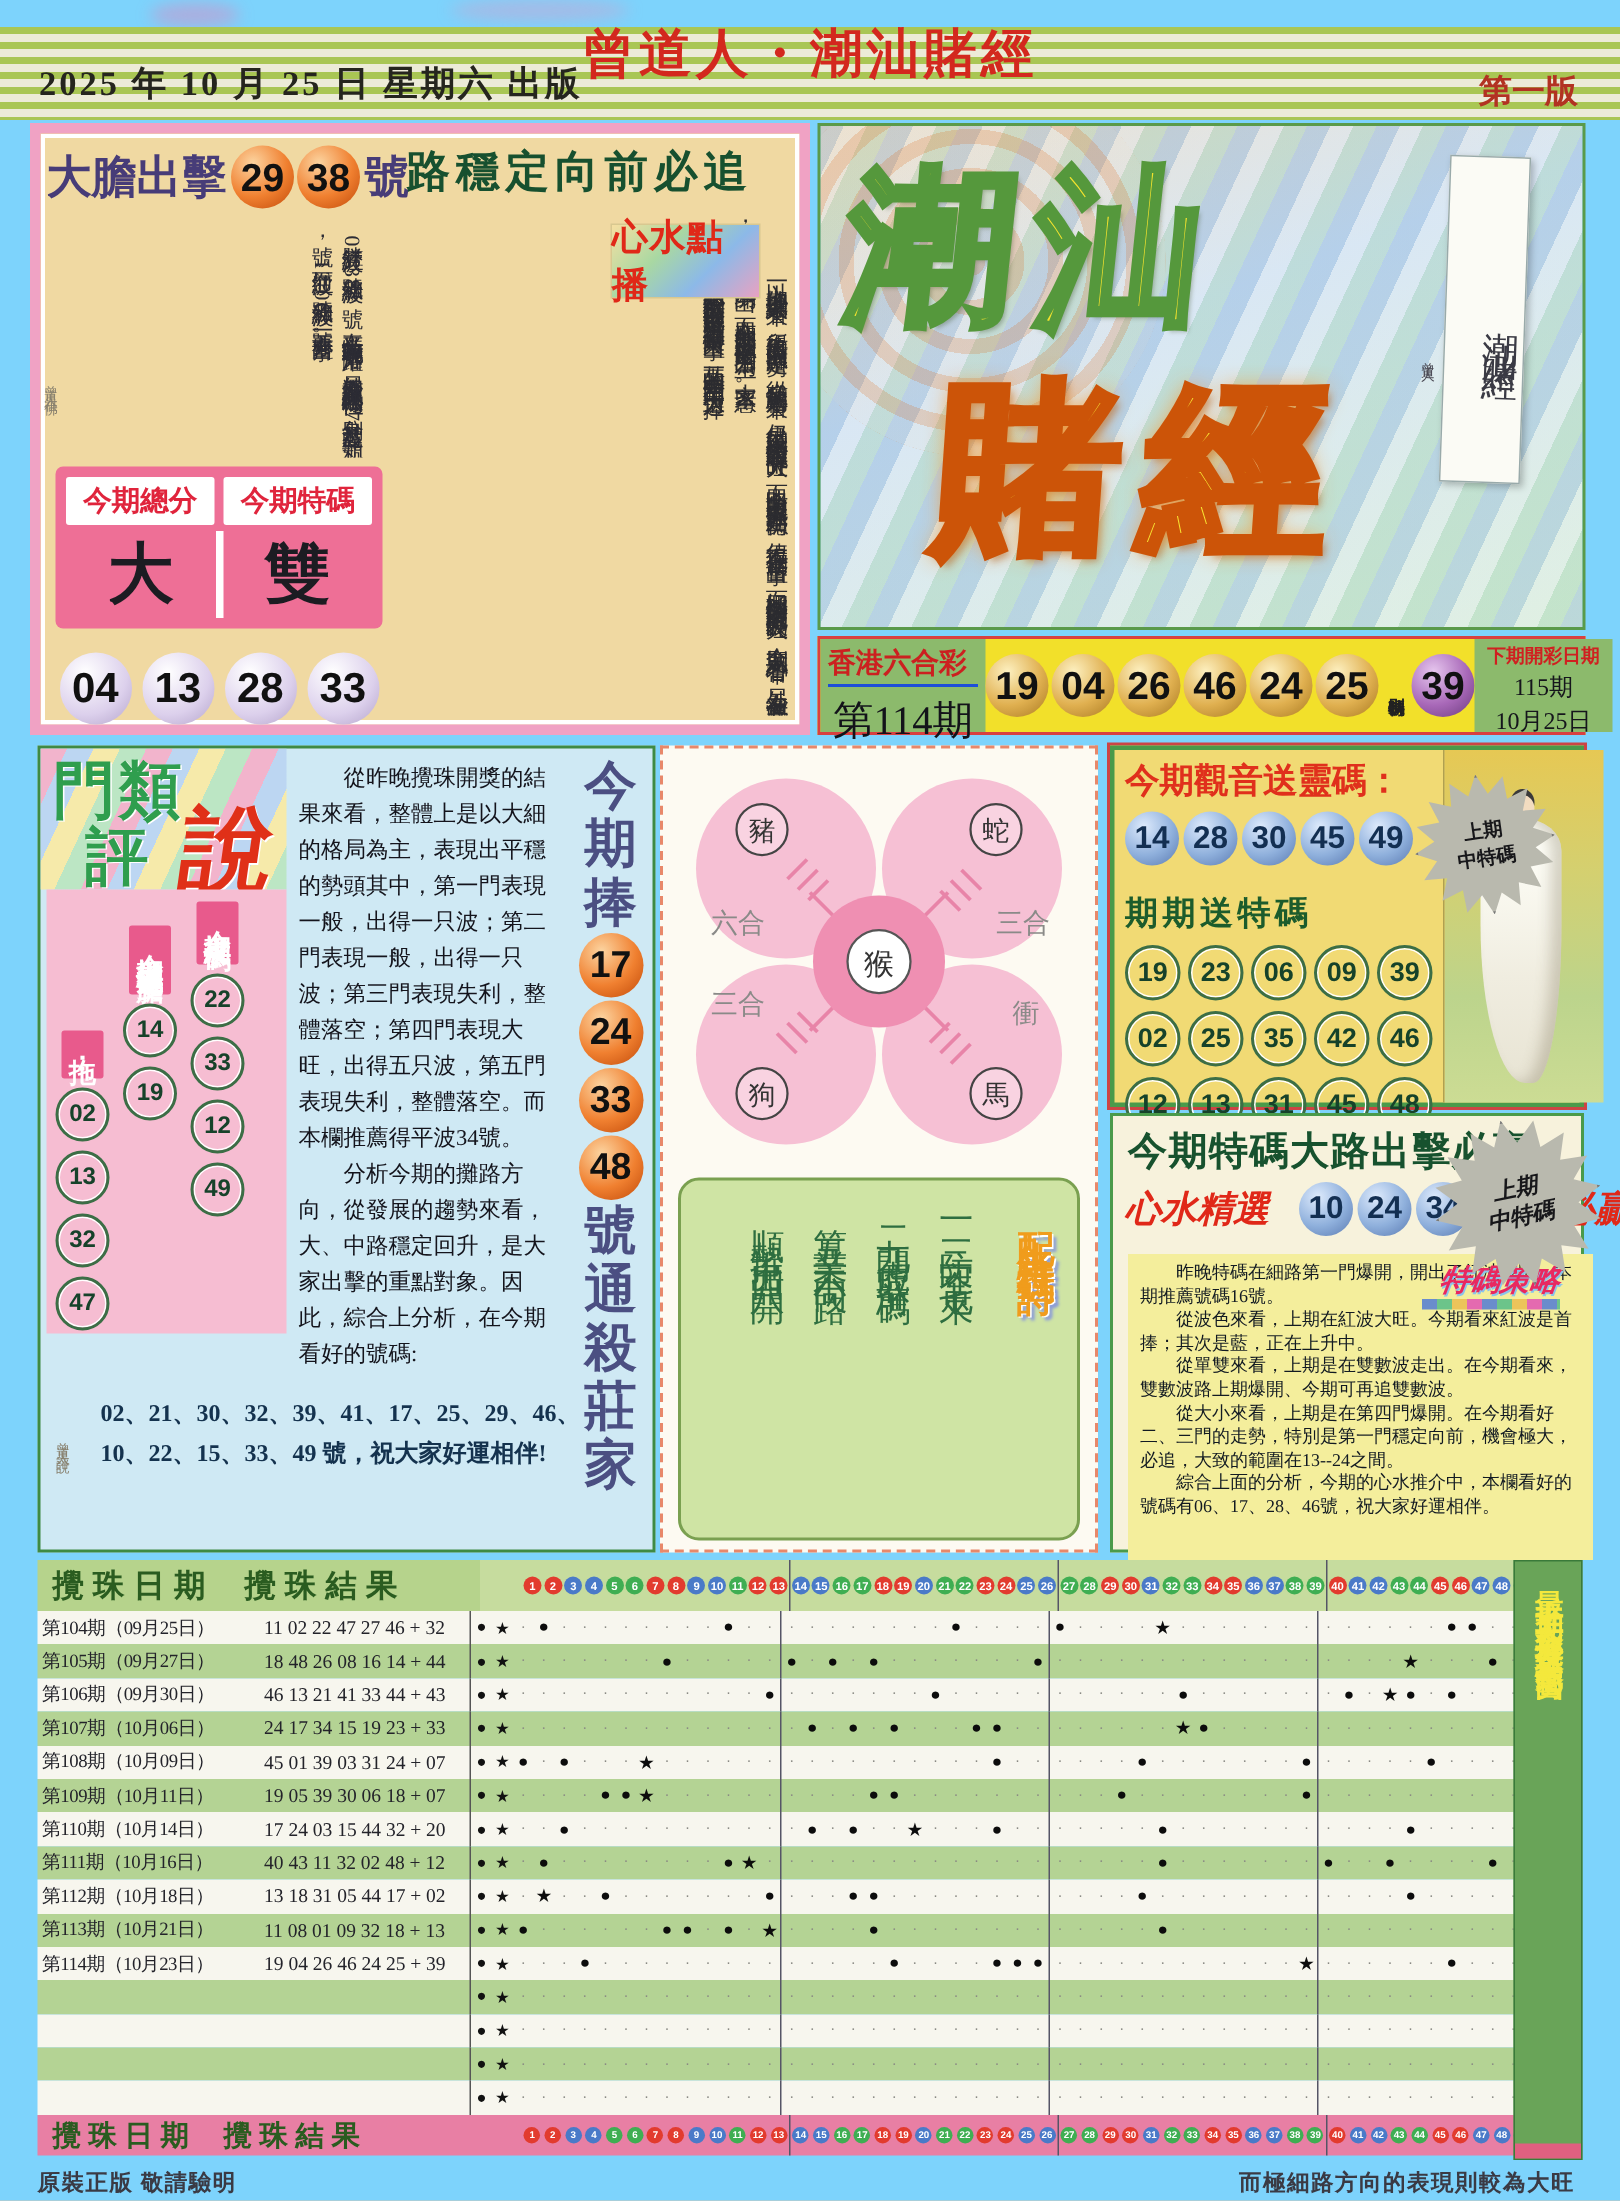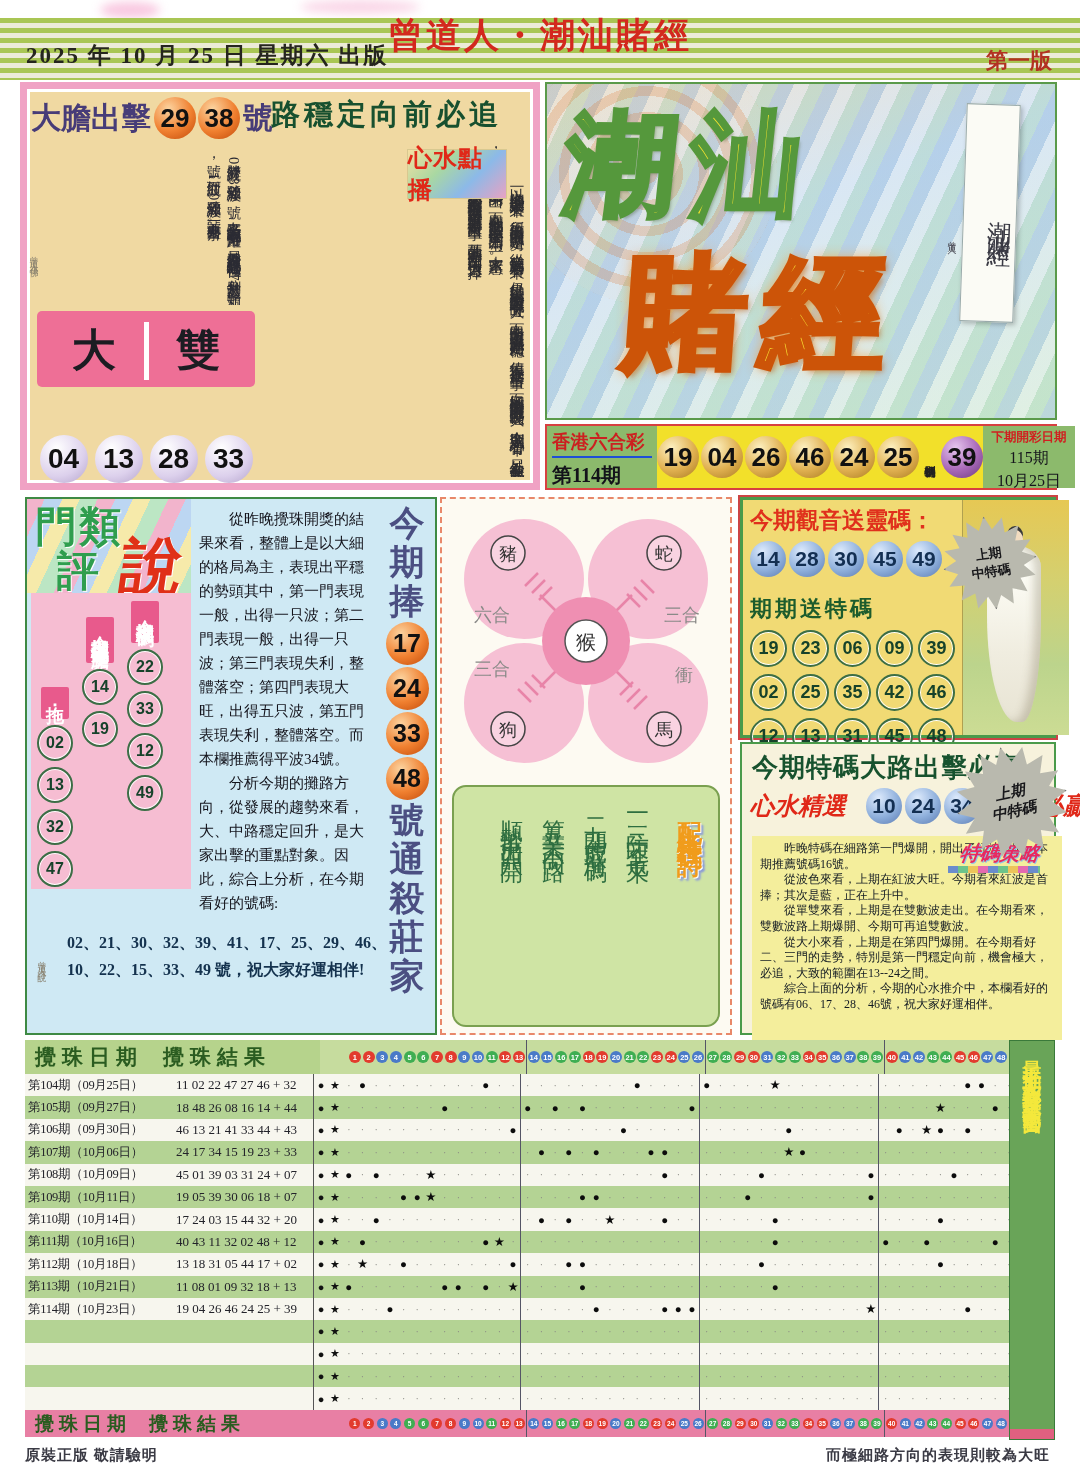--- a/index.html
+++ b/index.html
@@ -1,16 +1,16 @@
 <!DOCTYPE html>
 <html><head>
 <meta charset="utf-8">
 <style>
   html,body{margin:0;padding:0;background:#c9c9c0;}
-  #page{position:relative;width:1080px;height:1467px;background:#ffffff;overflow:hidden;font-family:"Liberation Sans",sans-serif;}
+  #page{position:relative;width:1080px;height:1467px;background:#7dd3fc;overflow:hidden;font-family:"Liberation Sans",sans-serif;}
   .abs{position:absolute;box-sizing:border-box;}
   .serif{font-family:"Liberation Serif",serif;}
   .vert{writing-mode:vertical-rl;}
   .ball{border-radius:50%;display:inline-flex;align-items:center;justify-content:center;font-weight:bold;color:#111;flex:none;}
   .ball.gold{background:radial-gradient(circle at 35% 28%,#fdf0c0,#e0b050 55%,#a87820);}
   .ball.purple{background:radial-gradient(circle at 35% 28%,#e6c6ee,#a868b8 55%,#6a3a7c);}
   .ball.orange{background:radial-gradient(circle at 35% 28%,#fcd4a0,#f08030 55%,#c04808);}
   .ball.blue{background:radial-gradient(circle at 35% 28%,#ddeafc,#8fb0dc 55%,#5878b0);color:#132f52;}
   .ball.lav{background:radial-gradient(circle at 35% 28%,#ffffff,#dcd0ec 60%,#b2a2ca);}
   .ring{border-radius:50%;border:2px solid #3c6e46;color:#16422a;display:inline-flex;align-items:center;justify-content:center;font-weight:bold;box-shadow:inset 0 0 0 1px #fff;flex:none;}
@@ -42,21 +42,21 @@
     linear-gradient(160deg,#e9d9c1,#cfe0f0 40%,#d8ecd8);}
   .swirl{left:-30px;top:-40px;width:260px;height:260px;border-radius:50%;background:repeating-radial-gradient(circle at 50% 50%,rgba(225,130,60,.45) 0 10px,rgba(240,220,190,.15) 10px 26px);opacity:.6;}
   .m1{left:18px;top:6px;font-size:112px;font-weight:bold;color:#f2e22e;-webkit-text-stroke:4px #55983c;letter-spacing:14px;transform:skewX(-6deg);text-shadow:3px 3px 3px rgba(60,80,40,.35);}
   .m2{left:78px;top:148px;font-size:122px;font-weight:bold;color:#f8e232;-webkit-text-stroke:5px #cc5408;letter-spacing:16px;transform:skewX(-4deg);text-shadow:0 0 14px rgba(248,150,40,.9),4px 4px 5px rgba(150,60,0,.4);}
   .m-card{left:416px;top:20px;width:54px;height:218px;background:#fbfbf5;border:1px solid #9aa;transform:rotate(2deg);box-shadow:2px 2px 5px rgba(0,0,0,.25);display:flex;justify-content:center;padding-top:10px;font-size:24px;letter-spacing:8px;color:#3a3a44;}
   .m-mini{left:398px;top:150px;font-size:9px;color:#4a4a55;letter-spacing:2px;}
   
   .rbar{left:545px;top:424px;width:512px;height:66px;border:2px solid #d84040;display:flex;background:#f2e02a;}
   .r-left{width:100px;background:#8cba6c;padding:3px 5px;flex:none;}
   .r-name{color:#cc2020;font-size:18.5px;font-weight:bold;border-bottom:2px solid #1d4ed8;padding-bottom:2px;white-space:nowrap;}
-  .r-issue{color:#13131a;font-size:20px;font-weight:bold;margin-top:4px;}
+  .r-issue{color:#13131a;font-size:27px;font-weight:normal;margin-top:4px;text-align:center;}
   .r-mid{flex:1;display:flex;align-items:center;justify-content:center;gap:2px;}
   .r-sp{font-size:11px;font-weight:bold;color:#222;line-height:12px;margin:0 3px;letter-spacing:0;}
   .r-right{width:92px;background:#8cba6c;flex:none;text-align:center;padding-top:3px;}
   .r-nlabel{color:#d02020;font-size:12.5px;font-weight:bold;white-space:nowrap;}
   .r-n{color:#15151c;font-size:16px;margin-top:2px;}
   
   .cat{left:25px;top:497px;width:412px;height:538px;border:2px solid #3e8a44;background:#cfe9f4;overflow:hidden;}
   .cat-rain{left:0;top:0;width:164px;height:94px;background:repeating-linear-gradient(115deg,#f2b4cc 0 16px,#bcd6f2 16px 32px,#f6eaaa 32px 48px,#bce6c4 48px 64px);}
   .cat-t1{position:absolute;font-size:42px;font-weight:bold;color:#2f9e4e;text-shadow:1px 1px 0 #fff;}
   .cat-t2{position:absolute;left:94px;top:26px;font-size:62px;font-weight:bold;color:#e03018;transform:skewX(-8deg);text-shadow:1px 1px 0 #fff;}
@@ -138,20 +138,24 @@
       <span id="ba-balls" style="display:flex;gap:2px;">
           <span class="ball orange" style="height: 42px; width: 42px; font-size: 26px;">29</span>
           <span class="ball orange" style="height: 42px; width: 42px; font-size: 26px;">38</span>
         </span>
       <span class="ba-word serif">號</span>
     </div>
     <div class="abs ba-body vert serif">勝算紅波07號和綠波38號，在平特方向的表現都十分活躍，另外還有四只號碼心水較為極佳，分別是藍波7號和42號，而紅波12號和綠波06號亦要一齊出擊。</div>
     <div class="abs tiny-byline vert" style="left:0;top:160px;height:80px;">曾道人祺佛</div>
 
     <div class="abs summary">
+      <div class="sum-heads serif">
+        <div>今期總分</div>
+        <div>今期特碼</div>
+      </div>
       <div class="sum-vals serif">
         <div class="v">大</div>
         <div class="bar"></div>
         <div class="v">雙</div>
       </div>
     </div>
     <div class="abs sum-balls" id="sum-balls">
         <span class="ball lav" style="height: 48px; width: 48px; font-size: 28px;">04</span>
         <span class="ball lav" style="height: 48px; width: 48px; font-size: 28px;">13</span>
         <span class="ball lav" style="height: 48px; width: 48px; font-size: 28px;">28</span>

